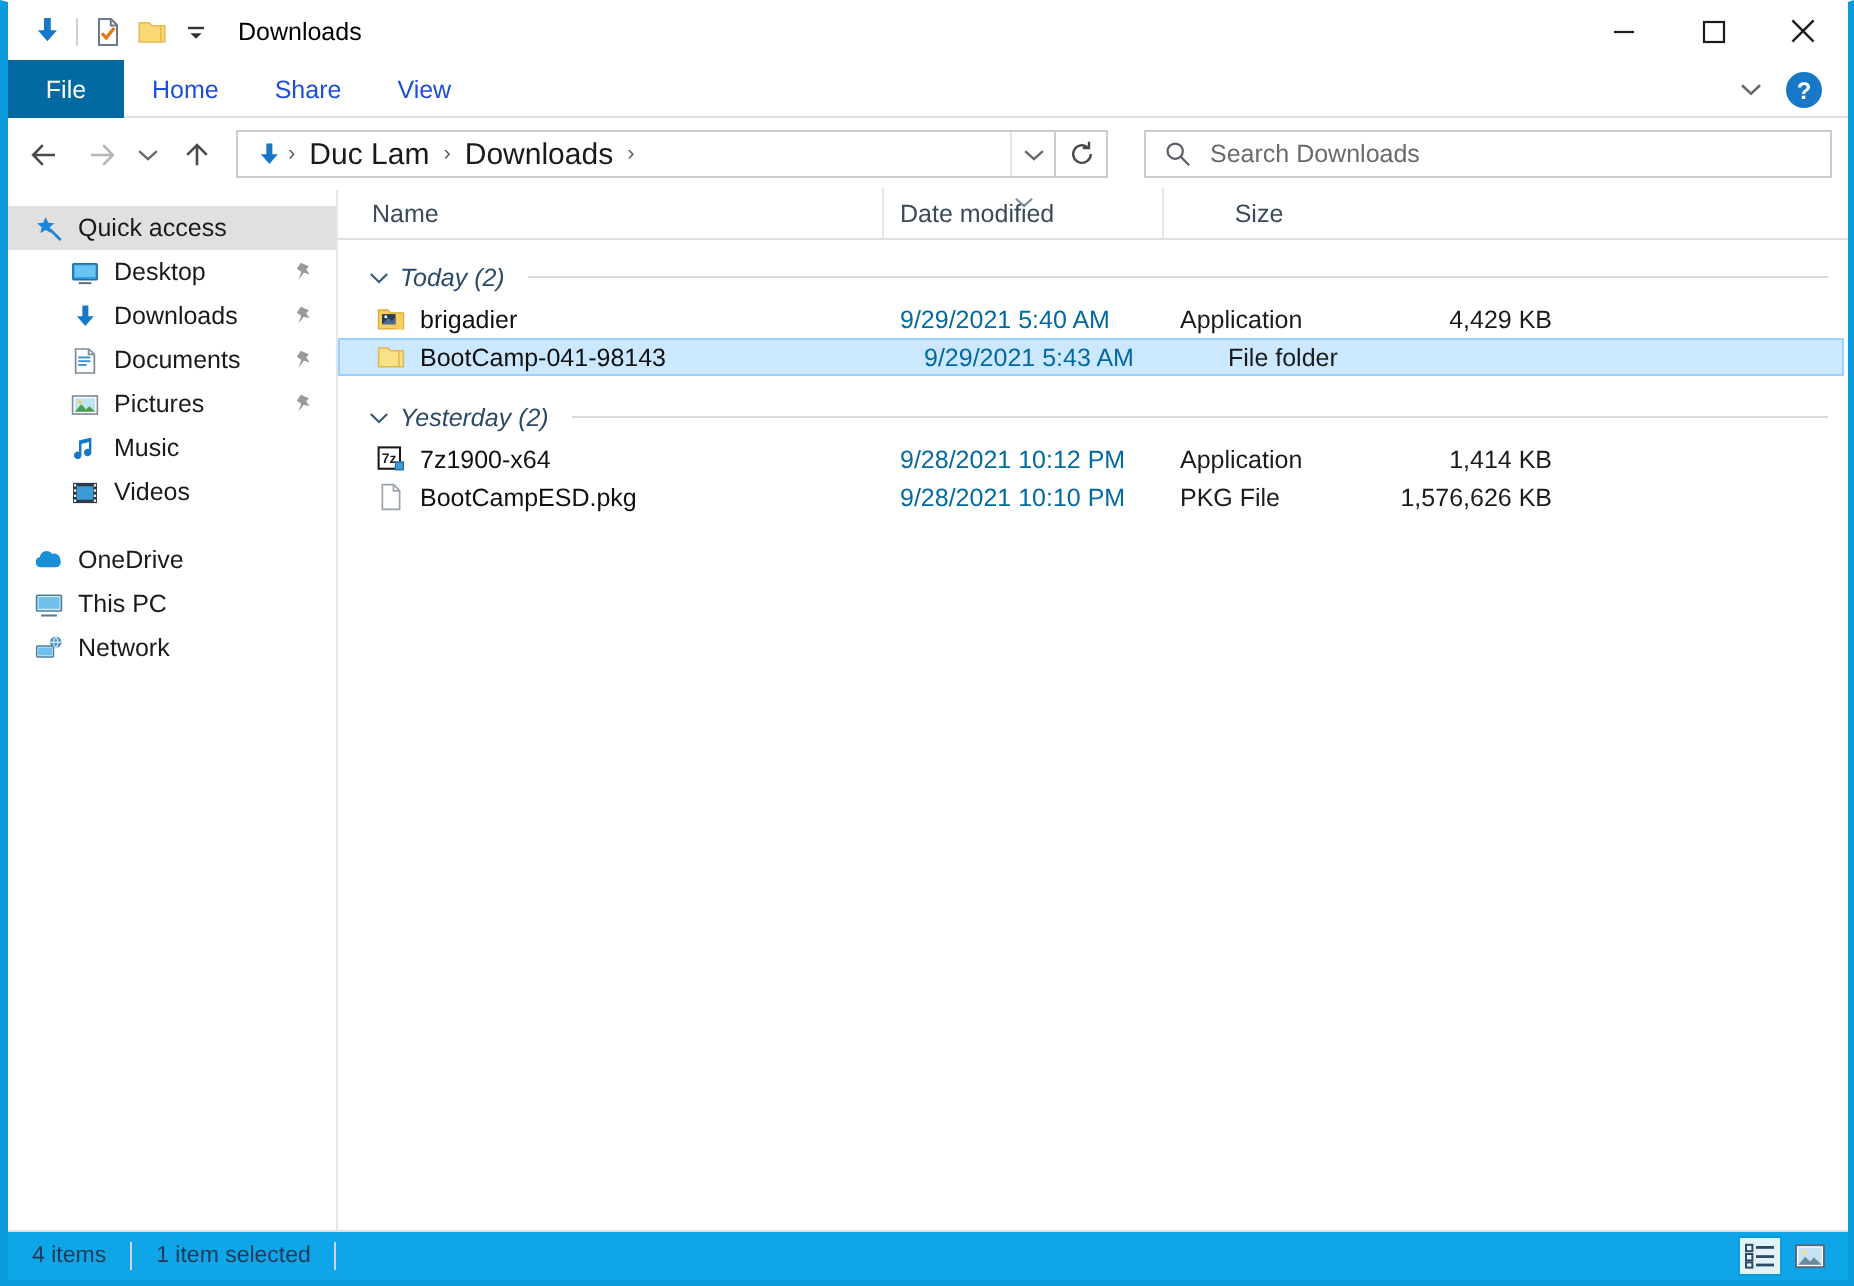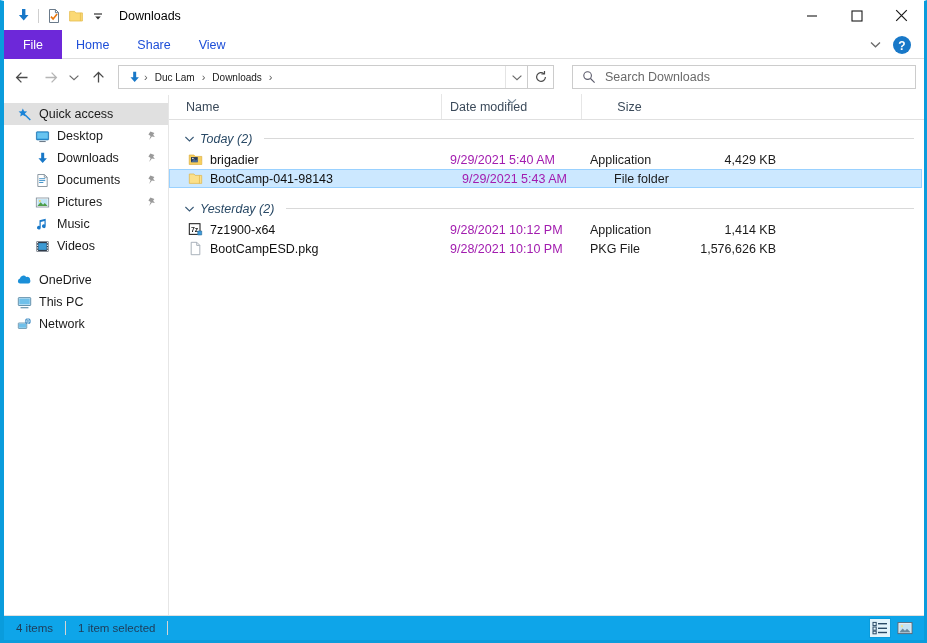--- a/index.html
+++ b/index.html
@@ -55,21 +55,21 @@
     border-bottom: 1px solid #dededE;
     display: flex; align-items: stretch;
     position: relative;
   }
   .tab {
     display: flex; align-items: center; justify-content: center;
     padding: 0 14px; font-size: 12.5px; color: #1d4ed8;
     height: 29px; min-width: 40px;
   }
   .tab.file {
-    background: #6d28d9; color: #ffffff; min-width: 58px;
+    background: #0369a1; color: #ffffff; min-width: 58px;
     padding: 0 18px;
   }
   .ribbon-right {
     position: absolute; right: 4px; top: 0; height: 29px;
     display: flex; align-items: center; gap: 2px;
   }
   .chev-btn {
     width: 26px; height: 26px;
     display: flex; align-items: center; justify-content: center;
   }
@@ -98,21 +98,21 @@
     border: 1px solid #cccccc; background: #ffffff;
     display: flex; align-items: center;
     margin-left: 6px; margin-right: 0px;
     min-width: 0;
   }
   .crumbs {
     flex: 1 1 auto; display: flex; align-items: center;
     padding-left: 4px; gap: 0px; min-width: 0; overflow: hidden;
   }
   .crumb {
-    font-size: 10px; color: #1a1a1a; padding: 2px 5px;
+    font-size: 15px; color: #1a1a1a; padding: 2px 5px;
     white-space: nowrap;
   }
   .crumb-sep {
     color: #5a5a5a; font-size: 11px; padding: 0 2px;
     display: flex; align-items: center;
   }
   .addr-drop {
     width: 22px; height: 22px; flex: 0 0 22px;
     display: flex; align-items: center; justify-content: center;
     border-left: 1px solid #e4e4e4;
@@ -223,21 +223,21 @@
   }
   .row.selected { background: #cce8ff; border-color: #99d1ff; gap: 12px; }
   .cell {
     height: 19px; display: flex; align-items: center;
     padding-left: 8px; overflow: hidden; white-space: nowrap;
   }
   .cell-name {
     width: 258px; flex: 0 0 258px; padding-left: 3px;
     gap: 7px; display: flex; align-items: center;
   }
-  .cell-date { width: 140px; flex: 0 0 140px; color: #a21caf; }
+  .cell-date { width: 140px; flex: 0 0 140px; color: #0369a1; }
   .cell-type { width: 110px; flex: 0 0 110px; color: #1b1b1b; }
   .cell-size {
     width: 88px; flex: 0 0 88px; color: #1b1b1b;
     justify-content: flex-end; padding-right: 4px; padding-left: 0;
   }
   .ficon {
     width: 16px; height: 16px; flex: 0 0 16px;
     display: flex; align-items: center; justify-content: center;
   }
 

